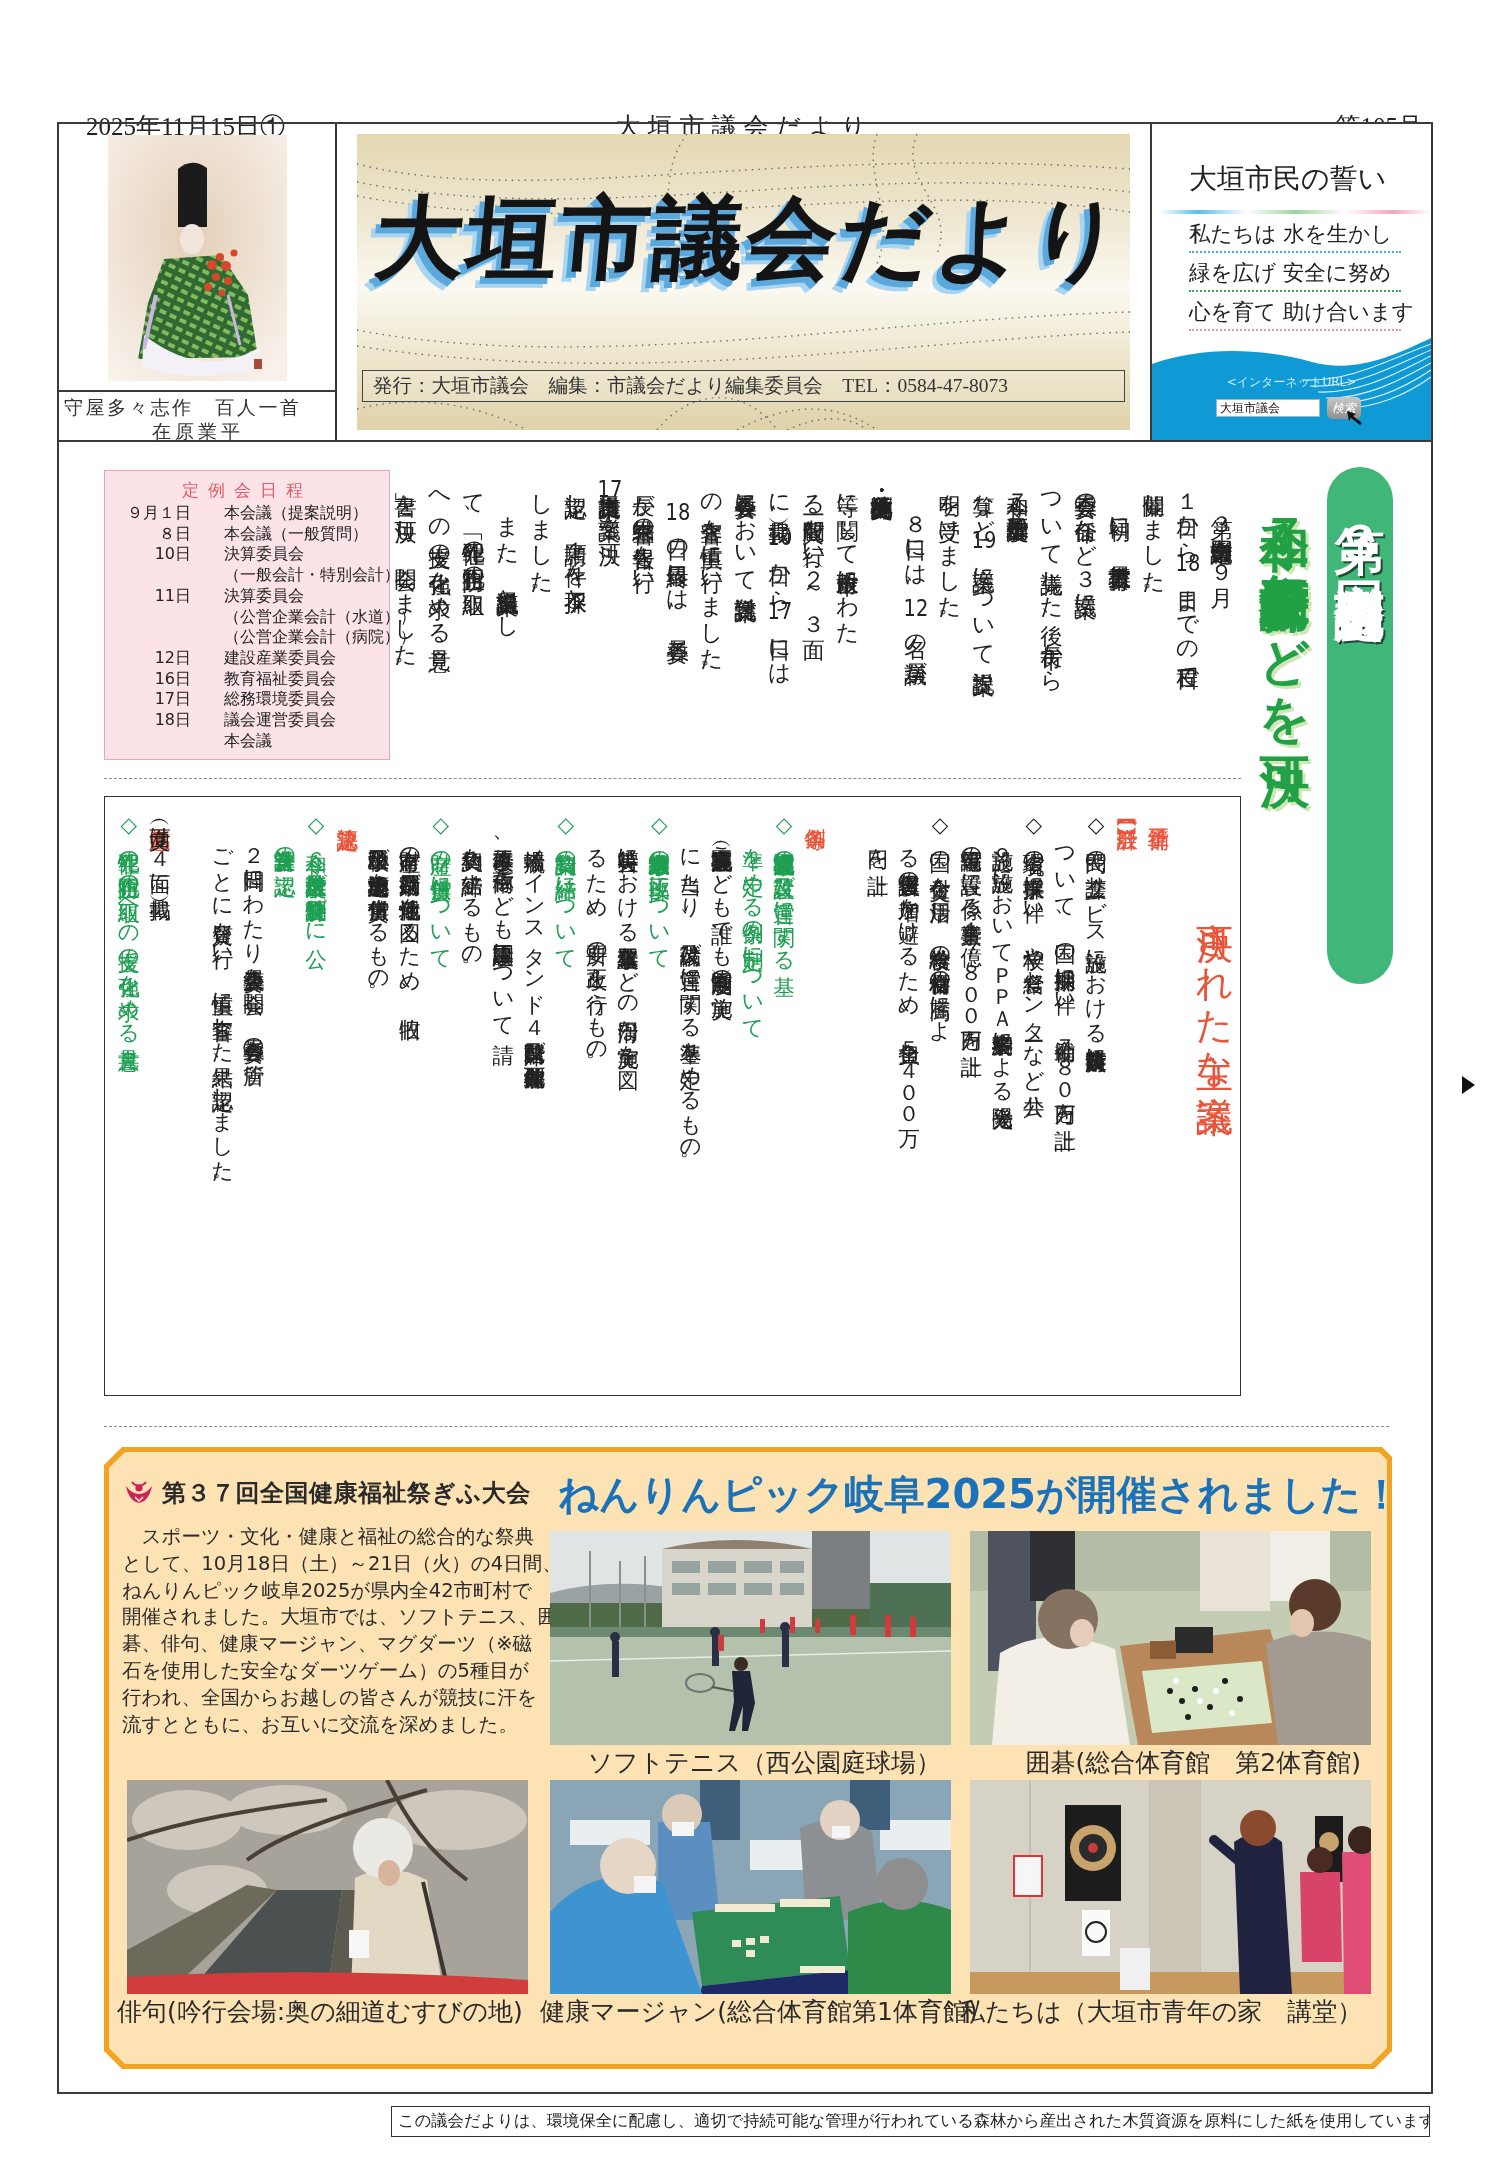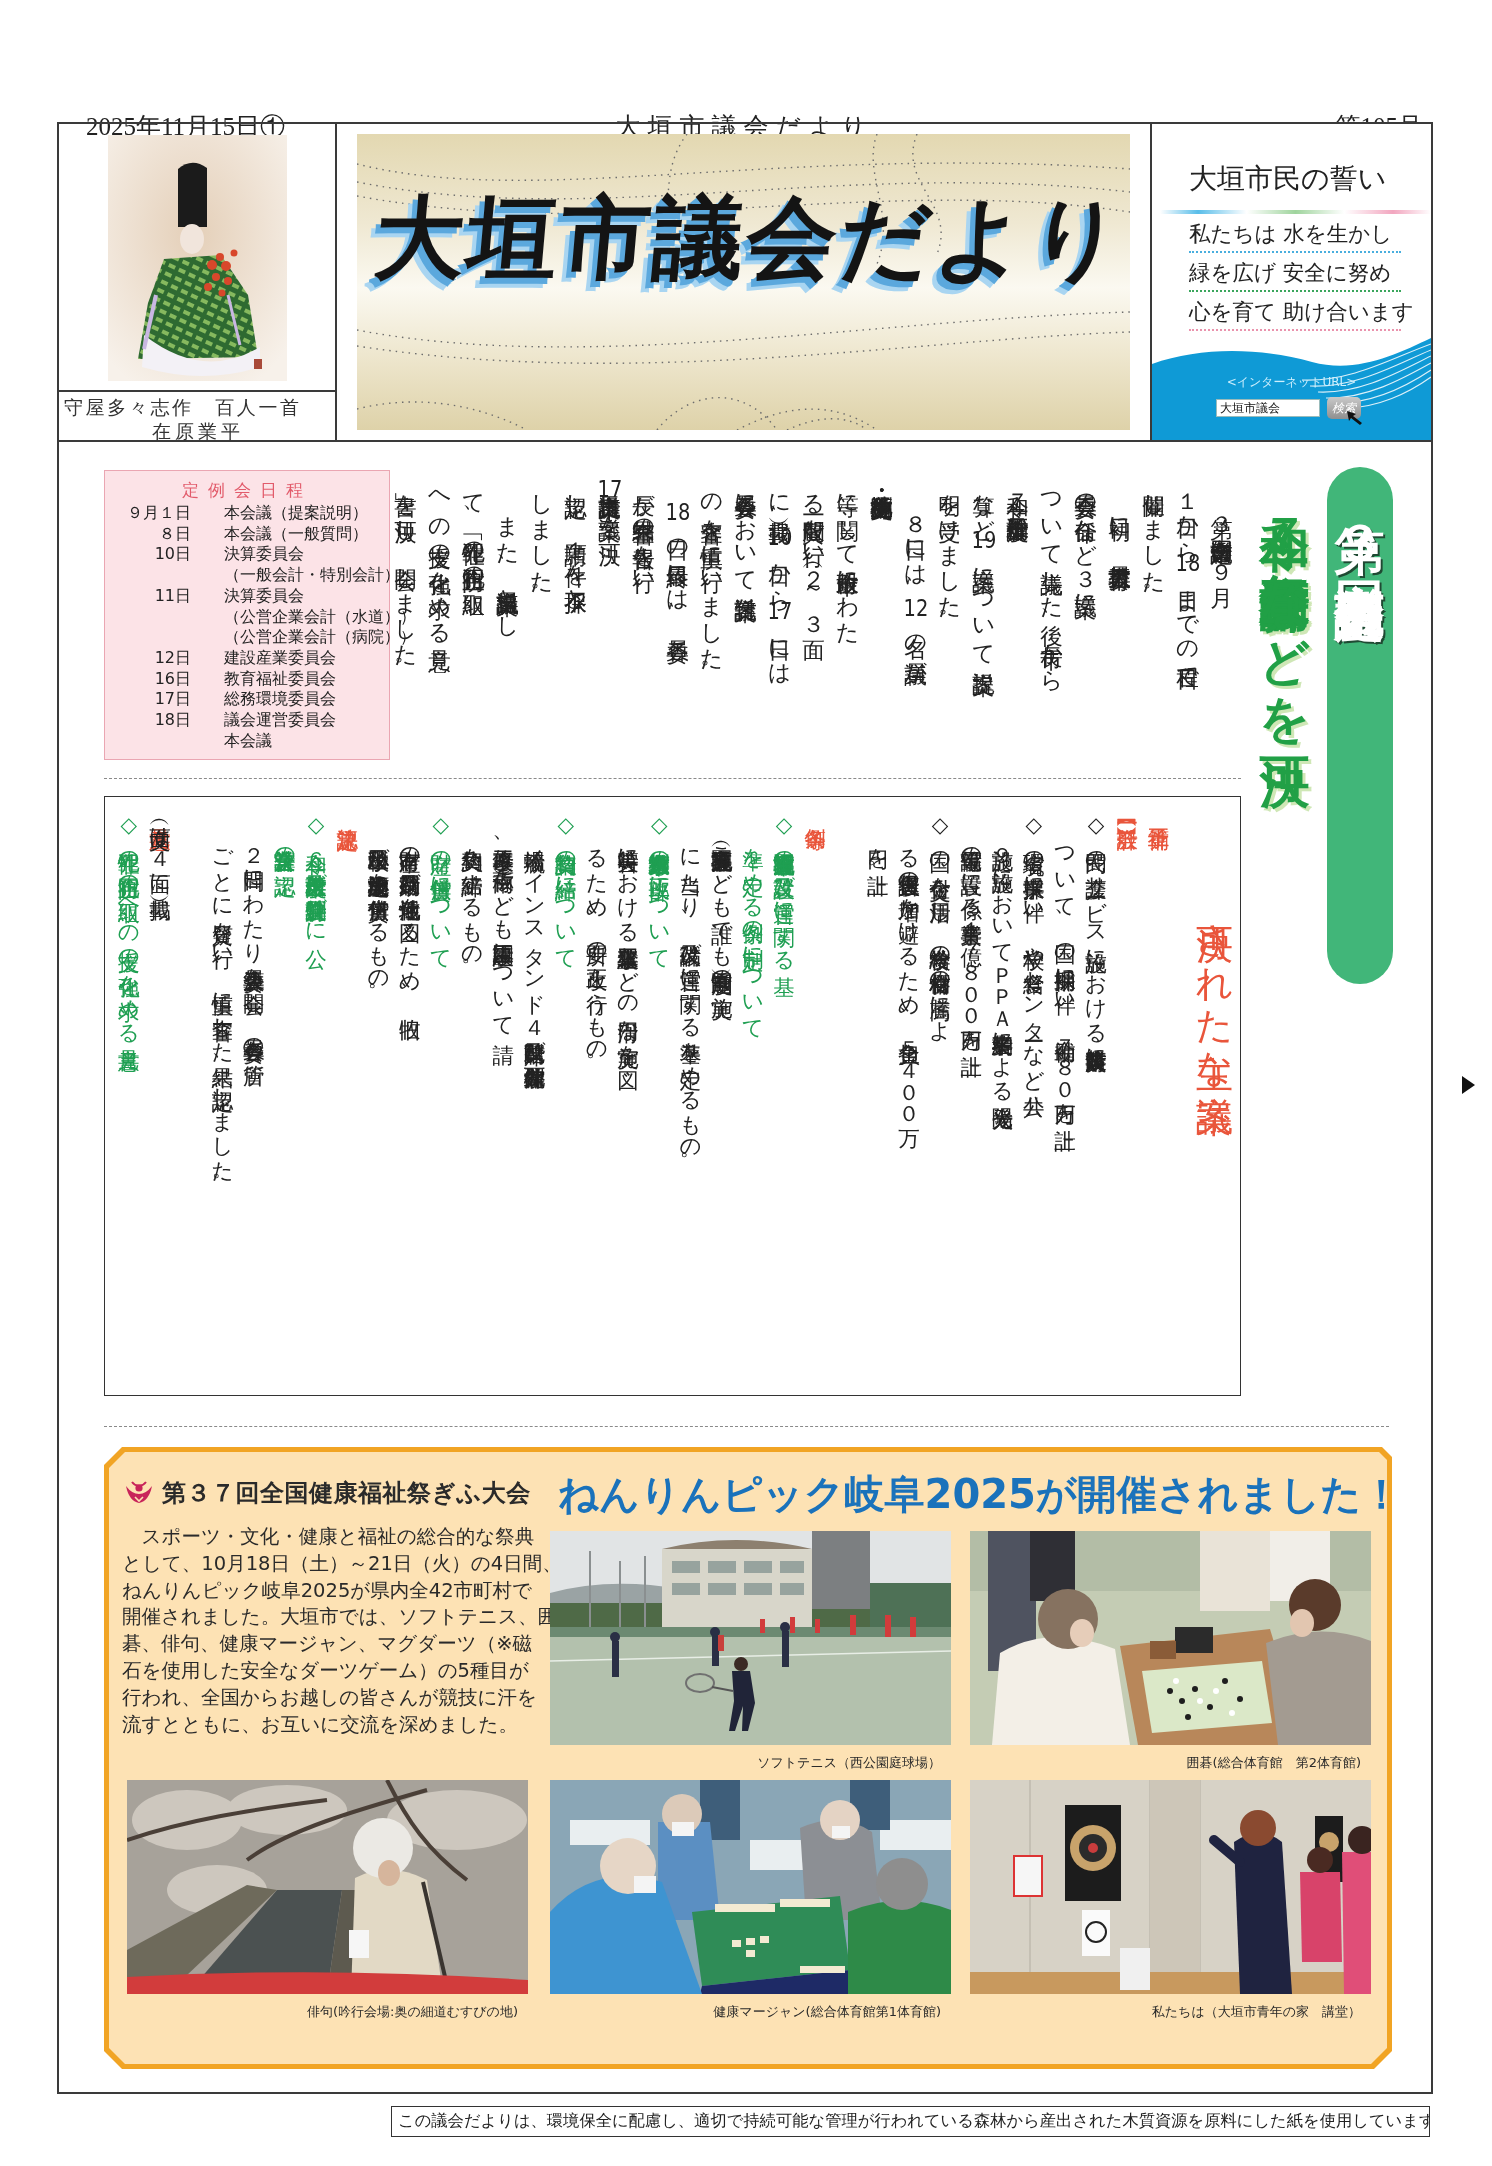--- a/index.html
+++ b/index.html
@@ -86,21 +86,21 @@
   .ob-bg { position:absolute; inset:0; background:#f1a424;
            clip-path:polygon(18px 0, calc(100% - 10px) 0, 100% 10px, 100% calc(100% - 18px), calc(100% - 18px) 100%, 18px 100%, 0 calc(100% - 18px), 0 18px); }
   .ob-fill { position:absolute; left:5px; top:5px; right:5px; bottom:5px; background:#fde2b4;
              clip-path:polygon(16px 0, calc(100% - 8px) 0, 100% 8px, 100% calc(100% - 16px), calc(100% - 16px) 100%, 16px 100%, 0 calc(100% - 16px), 0 16px); }
   .ob-logo { position:absolute; left:20px; top:32px; width:30px; height:26px; }
   .ob-event { position:absolute; left:58px; top:31px; font-size:24px; line-height:30px; font-weight:bold; color:#2a2a2a; white-space:nowrap; letter-spacing:0.5px; }
   .ob-head { position:absolute; left:454px; top:24px; font-size:40px; line-height:46px; font-weight:bold; color:#1a72bb; white-space:nowrap; }
   .ob-intro { position:absolute; left:18px; top:77px; font-size:19.5px; line-height:26.8px; color:#2a2a2a; }
   .ob-intro span { display:block; white-space:nowrap; }
   .photo { position:absolute; width:401px; height:214px; overflow:hidden; background:#ccc; }
-  .cap { position:absolute; width:401px; text-align:right; font-size:13px; line-height:24px; color:#2a2a2a; white-space:nowrap; }
+  .cap { position:absolute; width:401px; text-align:right; font-size:25px; line-height:24px; color:#2a2a2a; white-space:nowrap; }
 
   .footnote { left:391px; top:2106px; width:1039px; height:31px; box-sizing:border-box; border:1.5px solid #333;
               font-size:16.3px; line-height:28px; padding-left:6px; white-space:nowrap; overflow:hidden; color:#222; }
 </style>
 </head>
 <body>
 
 <div id="page">
 
   <div class="abs hdr hdr-date">2025年11月15日①</div>
@@ -159,20 +159,21 @@
         <path d="M330,0 C300,40 320,80 300,110"></path>
         <path d="M0,196 C230,240 520,185 773,178"></path>
         <path d="M0,212 C280,255 560,205 773,198"></path>
         <path d="M0,275 C60,260 120,270 170,296"></path>
         <path d="M300,296 C330,258 385,248 420,296"></path>
         <path d="M380,296 C420,275 470,262 520,296"></path>
         <path d="M430,296 C460,282 490,280 510,296"></path>
       </g>
     </svg>
     <div class="mast-title">大垣市議会だより</div>
+    <div class="mast-pub">発行：大垣市議会　編集：市議会だより編集委員会　TEL：0584-47-8073</div>
   </div>
 
   <div class="abs pledge">
     <div class="pl-title serif">大垣市民の誓い</div>
     <div class="pl-grad"></div>
     <div class="pl-line pl-l1 serif">私たちは 水を生かし</div>
     <div class="pl-line pl-l2 serif">緑を広げ 安全に努め</div>
     <div class="pl-line pl-l3 serif">心を育て 助け合います</div>
     <svg class="pl-wave" width="279" height="104" viewBox="0 0 279 104">
       <path d="M0,28 C50,10 110,12 160,26 C205,38 245,18 279,2 L279,104 L0,104 Z" fill="#0f9ad6"></path>

